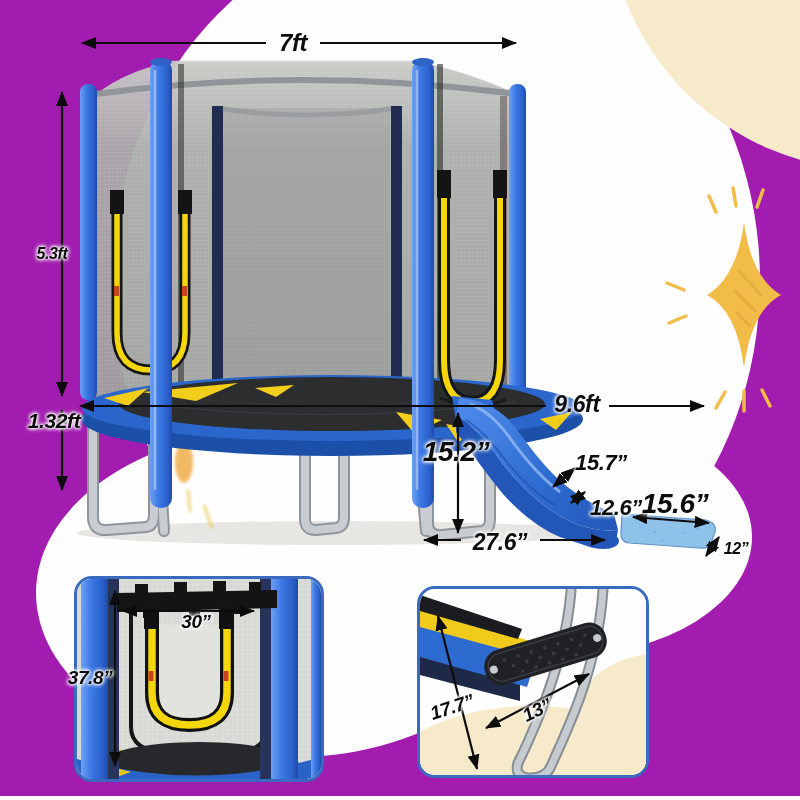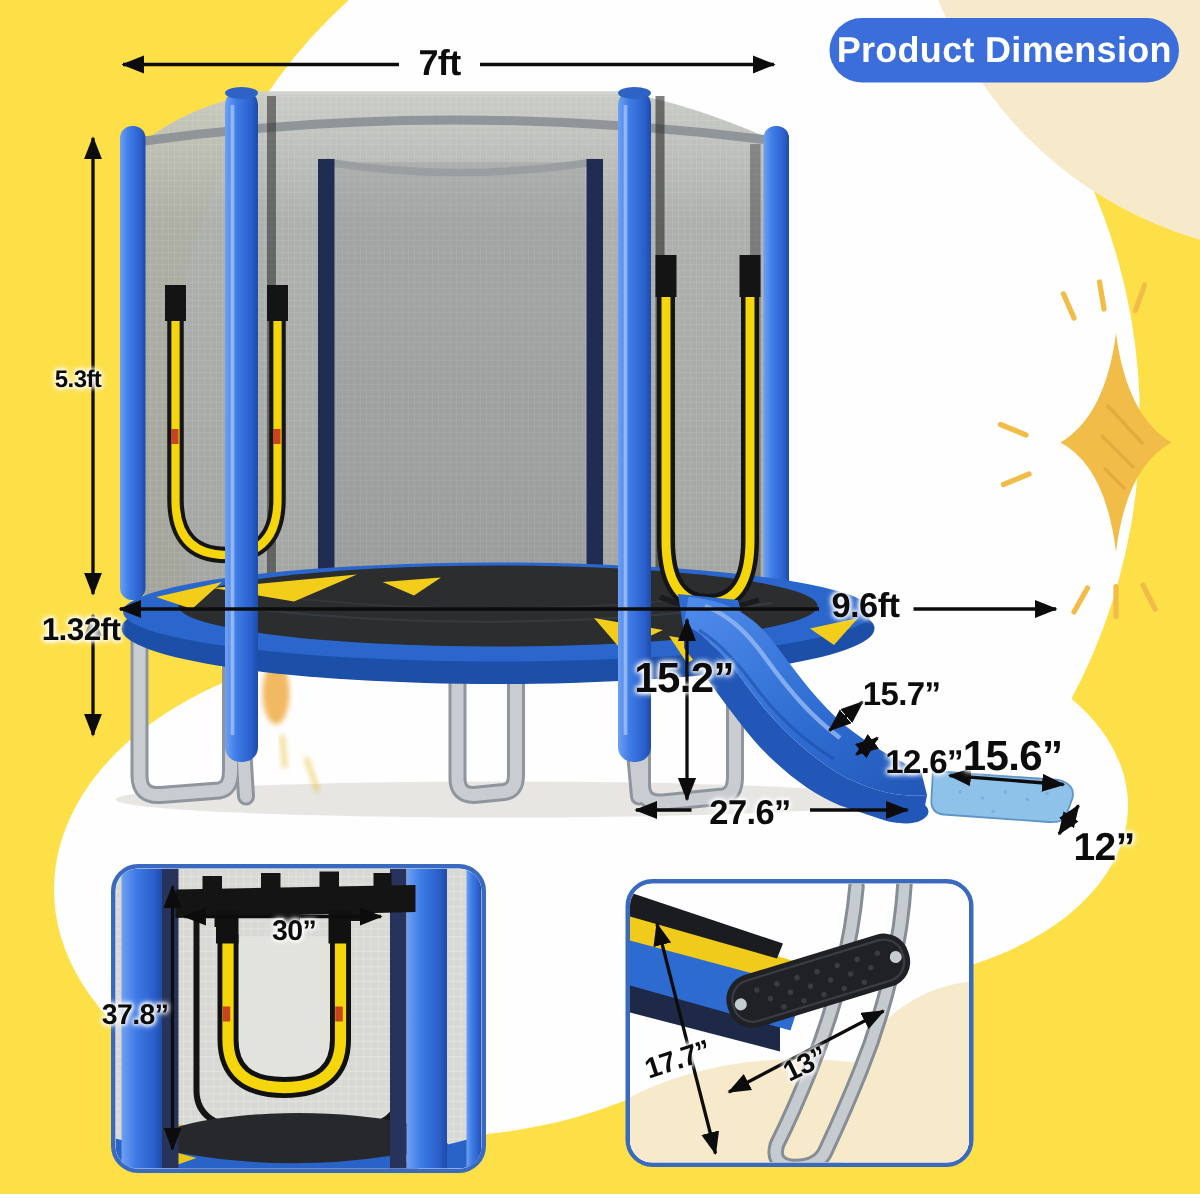--- a/index.html
+++ b/index.html
@@ -1,20 +1,21 @@
 <!DOCTYPE html>
 <html><head>
 <meta charset="utf-8">
 <title></title>
 <style>
   html,body{margin:0;padding:0;background:#fff;}
   #canvas{
     position:relative;width:800px;height:796px;overflow:hidden;
-    background:#fde047;
+    background:#a21caf;
     font-family:"Liberation Sans",sans-serif;
+    font-style:italic;
   }
   .blob{position:absolute;border-radius:50%;}
   .blob.white{background:#FEFEFE;}
   .blob.cream{background:#F6EACB;}
   #blob-white-a{left:112px;top:-80px;width:648px;height:722px;}
   #blob-white-b{left:36px;top:428px;width:500px;height:330px;}
   #blob-white-c{left:372px;top:418px;width:380px;height:238px;}
   #blob-cream-tr{left:608px;top:-360px;width:530px;height:530px;}
   svg{position:absolute;left:0;top:0;}
   #scene,#annotations{width:800px;height:800px;pointer-events:none;}
@@ -305,21 +306,20 @@
 
   <div class="dim" style="left:293px;top:43px;font-size:24px">7ft</div>
   <div class="dim" style="left:52px;top:254px;font-size:16px">5.3ft</div>
   <div class="dim" style="left:54px;top:420px;font-size:21px">1.32ft</div>
   <div class="dim" style="left:577px;top:404px;font-size:23px">9.6ft</div>
   <div class="dim" style="left:456px;top:452px;font-size:28px">15.2”</div>
   <div class="dim" style="left:500px;top:542px;font-size:23px">27.6”</div>
   <div class="dim" style="left:601px;top:463px;font-size:22px">15.7”</div>
   <div class="dim" style="left:616px;top:508px;font-size:22px">12.6”</div>
   <div class="dim" style="left:675px;top:504px;font-size:28px">15.6”</div>
-  <div class="dim" style="left:736px;top:564px;font-size:26px">12”</div>
+  <div class="dim" style="left:736px;top:549px;font-size:16px">12”</div>
   <div class="dim" style="left:196px;top:621px;font-size:19px">30”</div>
   <div class="dim" style="left:90px;top:677px;font-size:19px">37.8”</div>
   <div class="dim" style="left:452px;top:707px;font-size:19px;transform:translate(-50%,-50%) rotate(-18deg)">17.7”</div>
   <div class="dim" style="left:537px;top:710px;font-size:19px;transform:translate(-50%,-50%) rotate(-26deg)">13”</div>
 
-  <div class="badge">Product Dimension</div>
 
 </div>
 
 </body></html>

